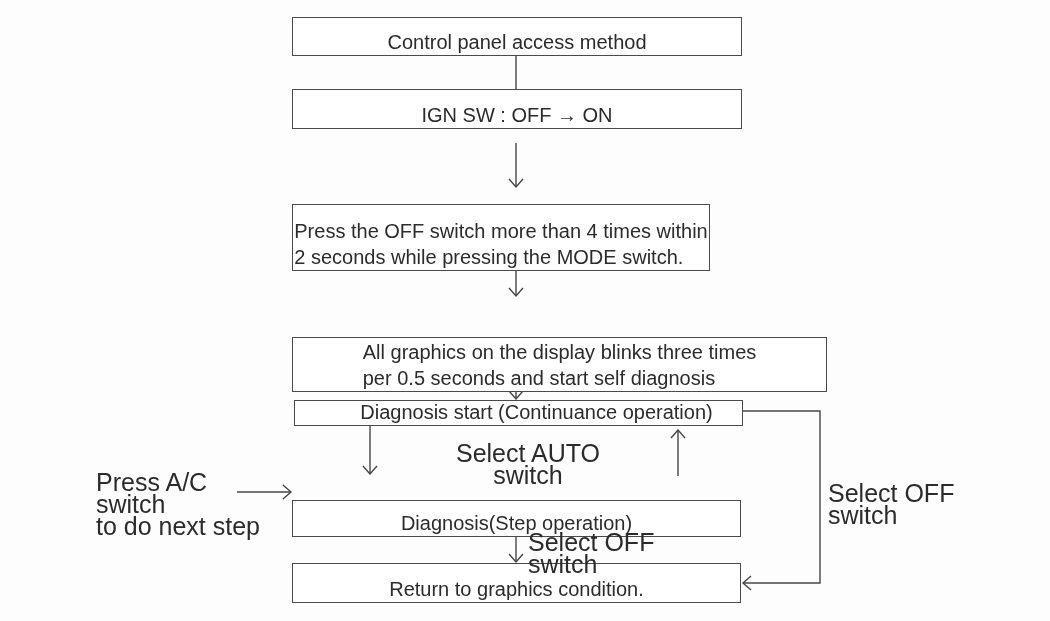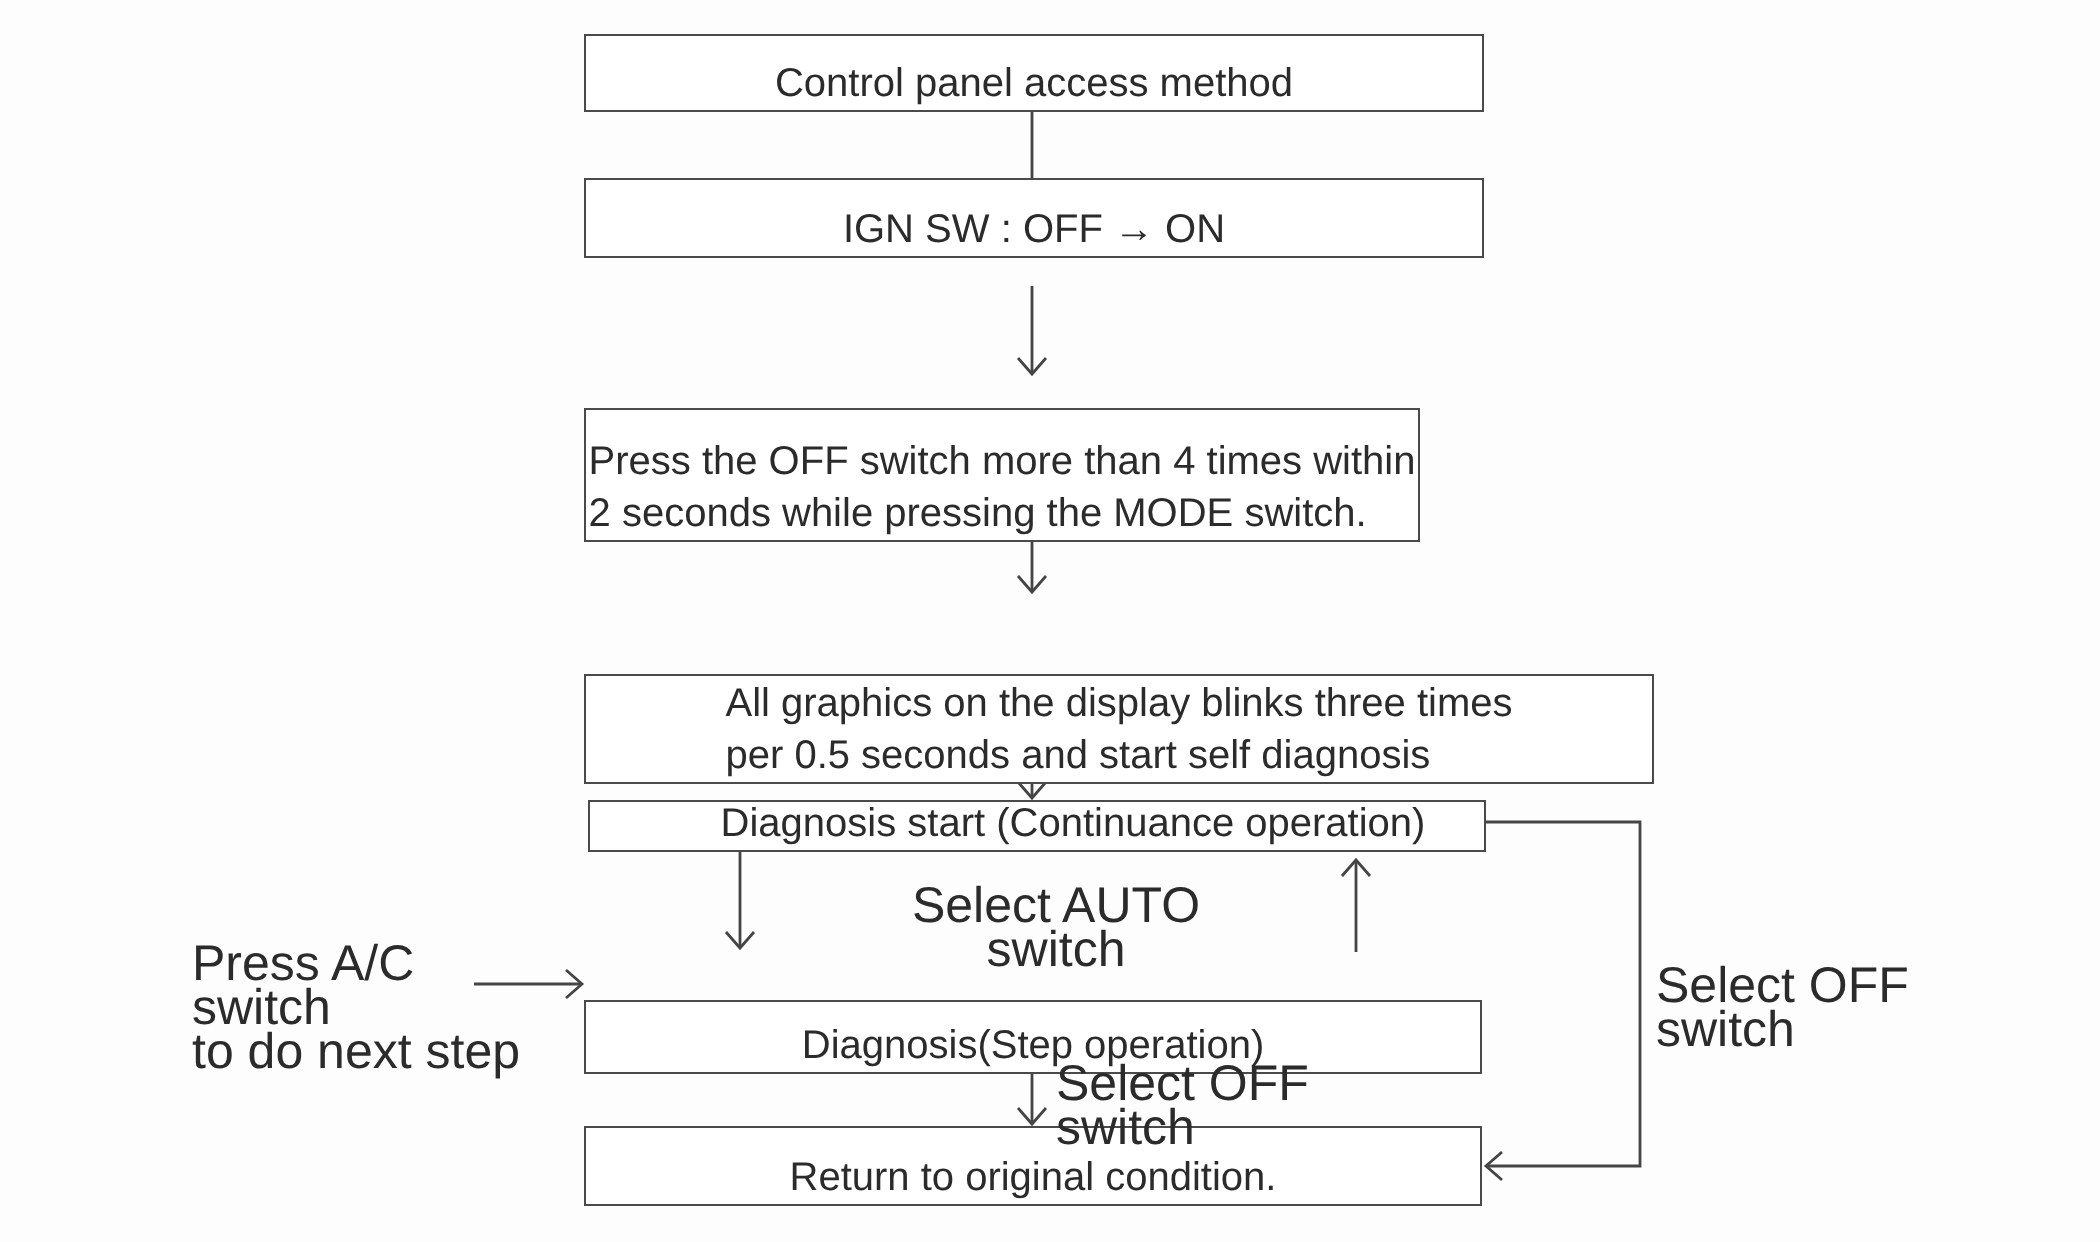--- a/index.html
+++ b/index.html
@@ -137,21 +137,21 @@
 
   <div class="flow-box b5">
     <div class="box-text">Diagnosis start (Continuance operation)</div>
   </div>
 
   <div class="flow-box b6">
     <div class="box-text">Diagnosis(Step operation)</div>
   </div>
 
   <div class="flow-box b7">
-    <div class="box-text">Return to original condition.</div>
+    <div class="box-text">Return to graphics condition.</div>
   </div>
 
   <div class="edge-label lbl-select-auto">Select AUTO switch</div>
   <div class="edge-label lbl-select-off-down">Select OFF switch</div>
   <div class="edge-label lbl-select-off-right">Select OFF switch</div>
   <div class="edge-label lbl-press-ac">Press A/C switch
 to do next step</div>
 
 </div>
 

